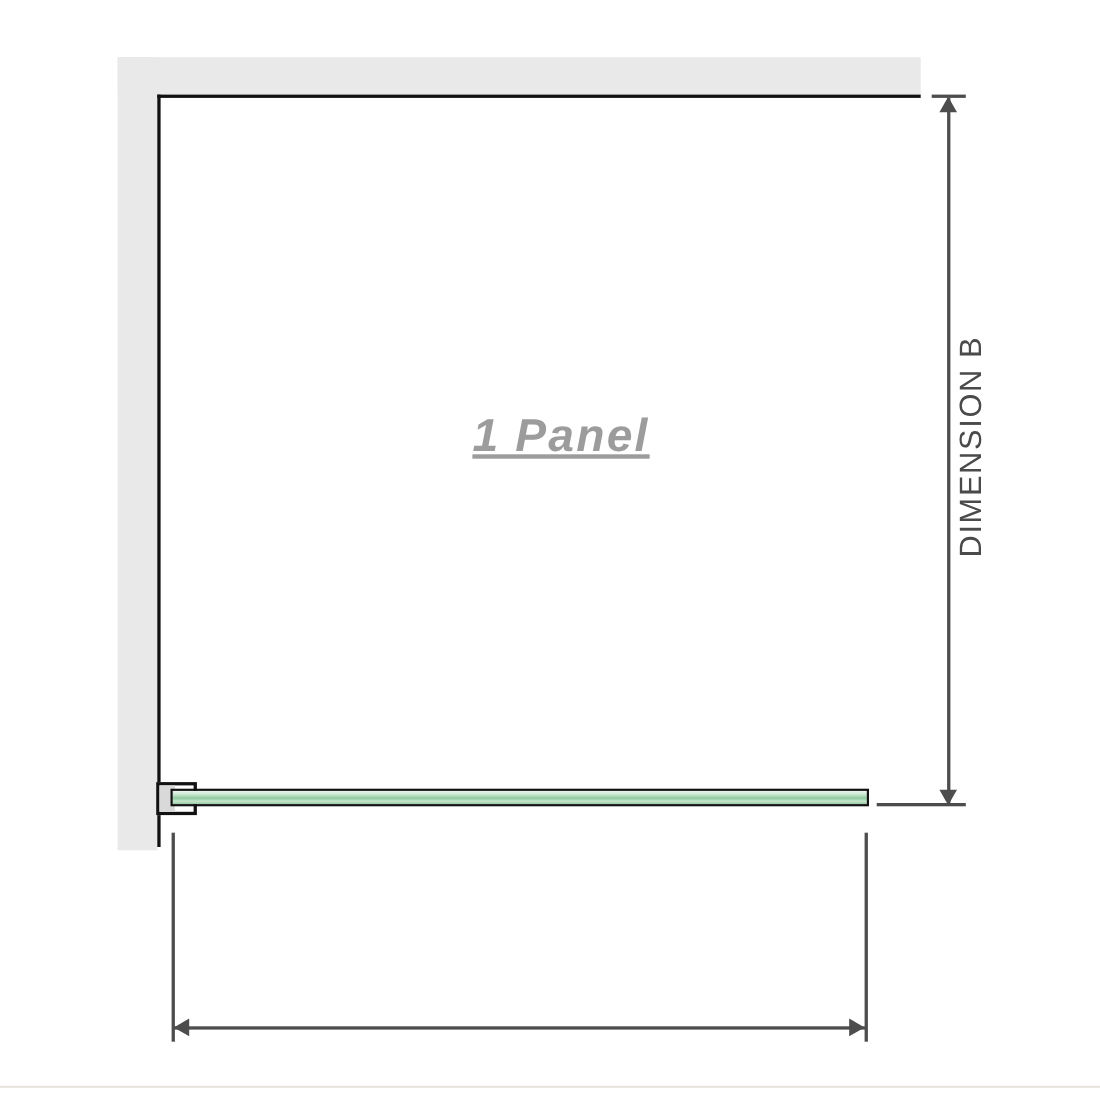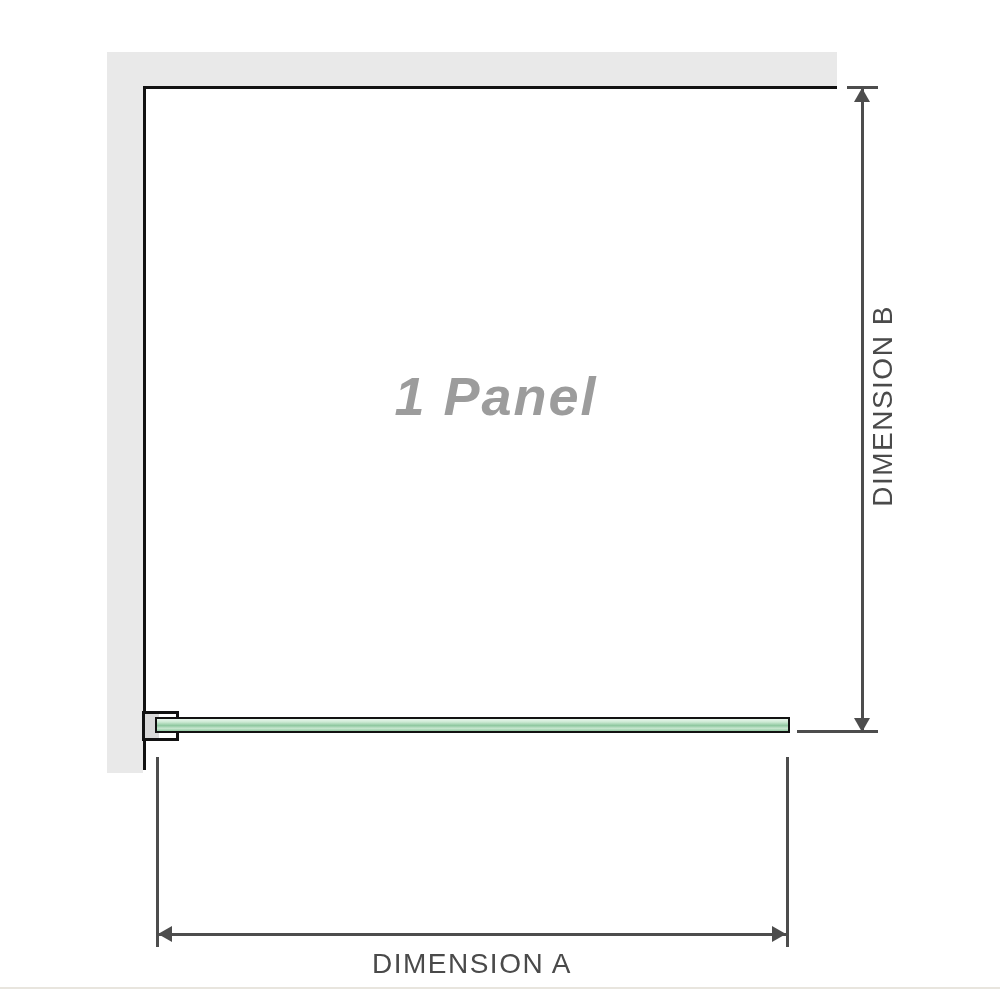--- a/index.html
+++ b/index.html
@@ -30,26 +30,27 @@
     left: 142px; top: 711px; width: 37px; height: 30px;
     box-sizing: border-box;
     border: 3px solid #121212;
     background: #ffffff;
   }
   #bracket-pad {
     position: absolute; left: 0; top: 0; width: 14px; height: 100%;
     background: #d9d9d9;
   }
   #panel-label {
-    left: 246px; top: 372px; width: 500px;
+    left: 260px; top: 372px; width: 500px;
     text-align: center;
-    font-size: 54px; line-height: 48px;
+    font-size: 42px; line-height: 48px;
     font-style: italic; font-weight: bold;
     letter-spacing: 2px;
     color: #9c9c9c;
+    text-decoration: underline;
   }
   .dim-label {
     font-size: 28px;
     letter-spacing: 1.5px;
     color: #4a4a4a;
     white-space: nowrap;
   }
   #dim-a-label {
     left: 472px; top: 948px;
     transform: translateX(-50%);
@@ -107,17 +108,16 @@
   <div class="abs dimline" style="left:797px; top:730px; width:81px; height:3px;"></div>
   <div class="abs arr" id="dim-b-arrow-up"></div>
   <div class="abs arr" id="dim-b-arrow-down"></div>
   <div class="abs dim-label" id="dim-b-label">DIMENSION B</div>
 
   <div class="abs dimline" style="left:156px; top:757px; width:3px; height:190px;"></div>
   <div class="abs dimline" style="left:786px; top:757px; width:3px; height:190px;"></div>
   <div class="abs dimline" style="left:158px; top:933px; width:629px; height:3px;"></div>
   <div class="abs arr" id="dim-a-arrow-left"></div>
   <div class="abs arr" id="dim-a-arrow-right"></div>
-  <div class="abs dim-label" id="dim-a-label">DIMENSION A</div>
 
   <div class="abs" id="page-edge-line"></div>
 
 </div>
 
 </body></html>

